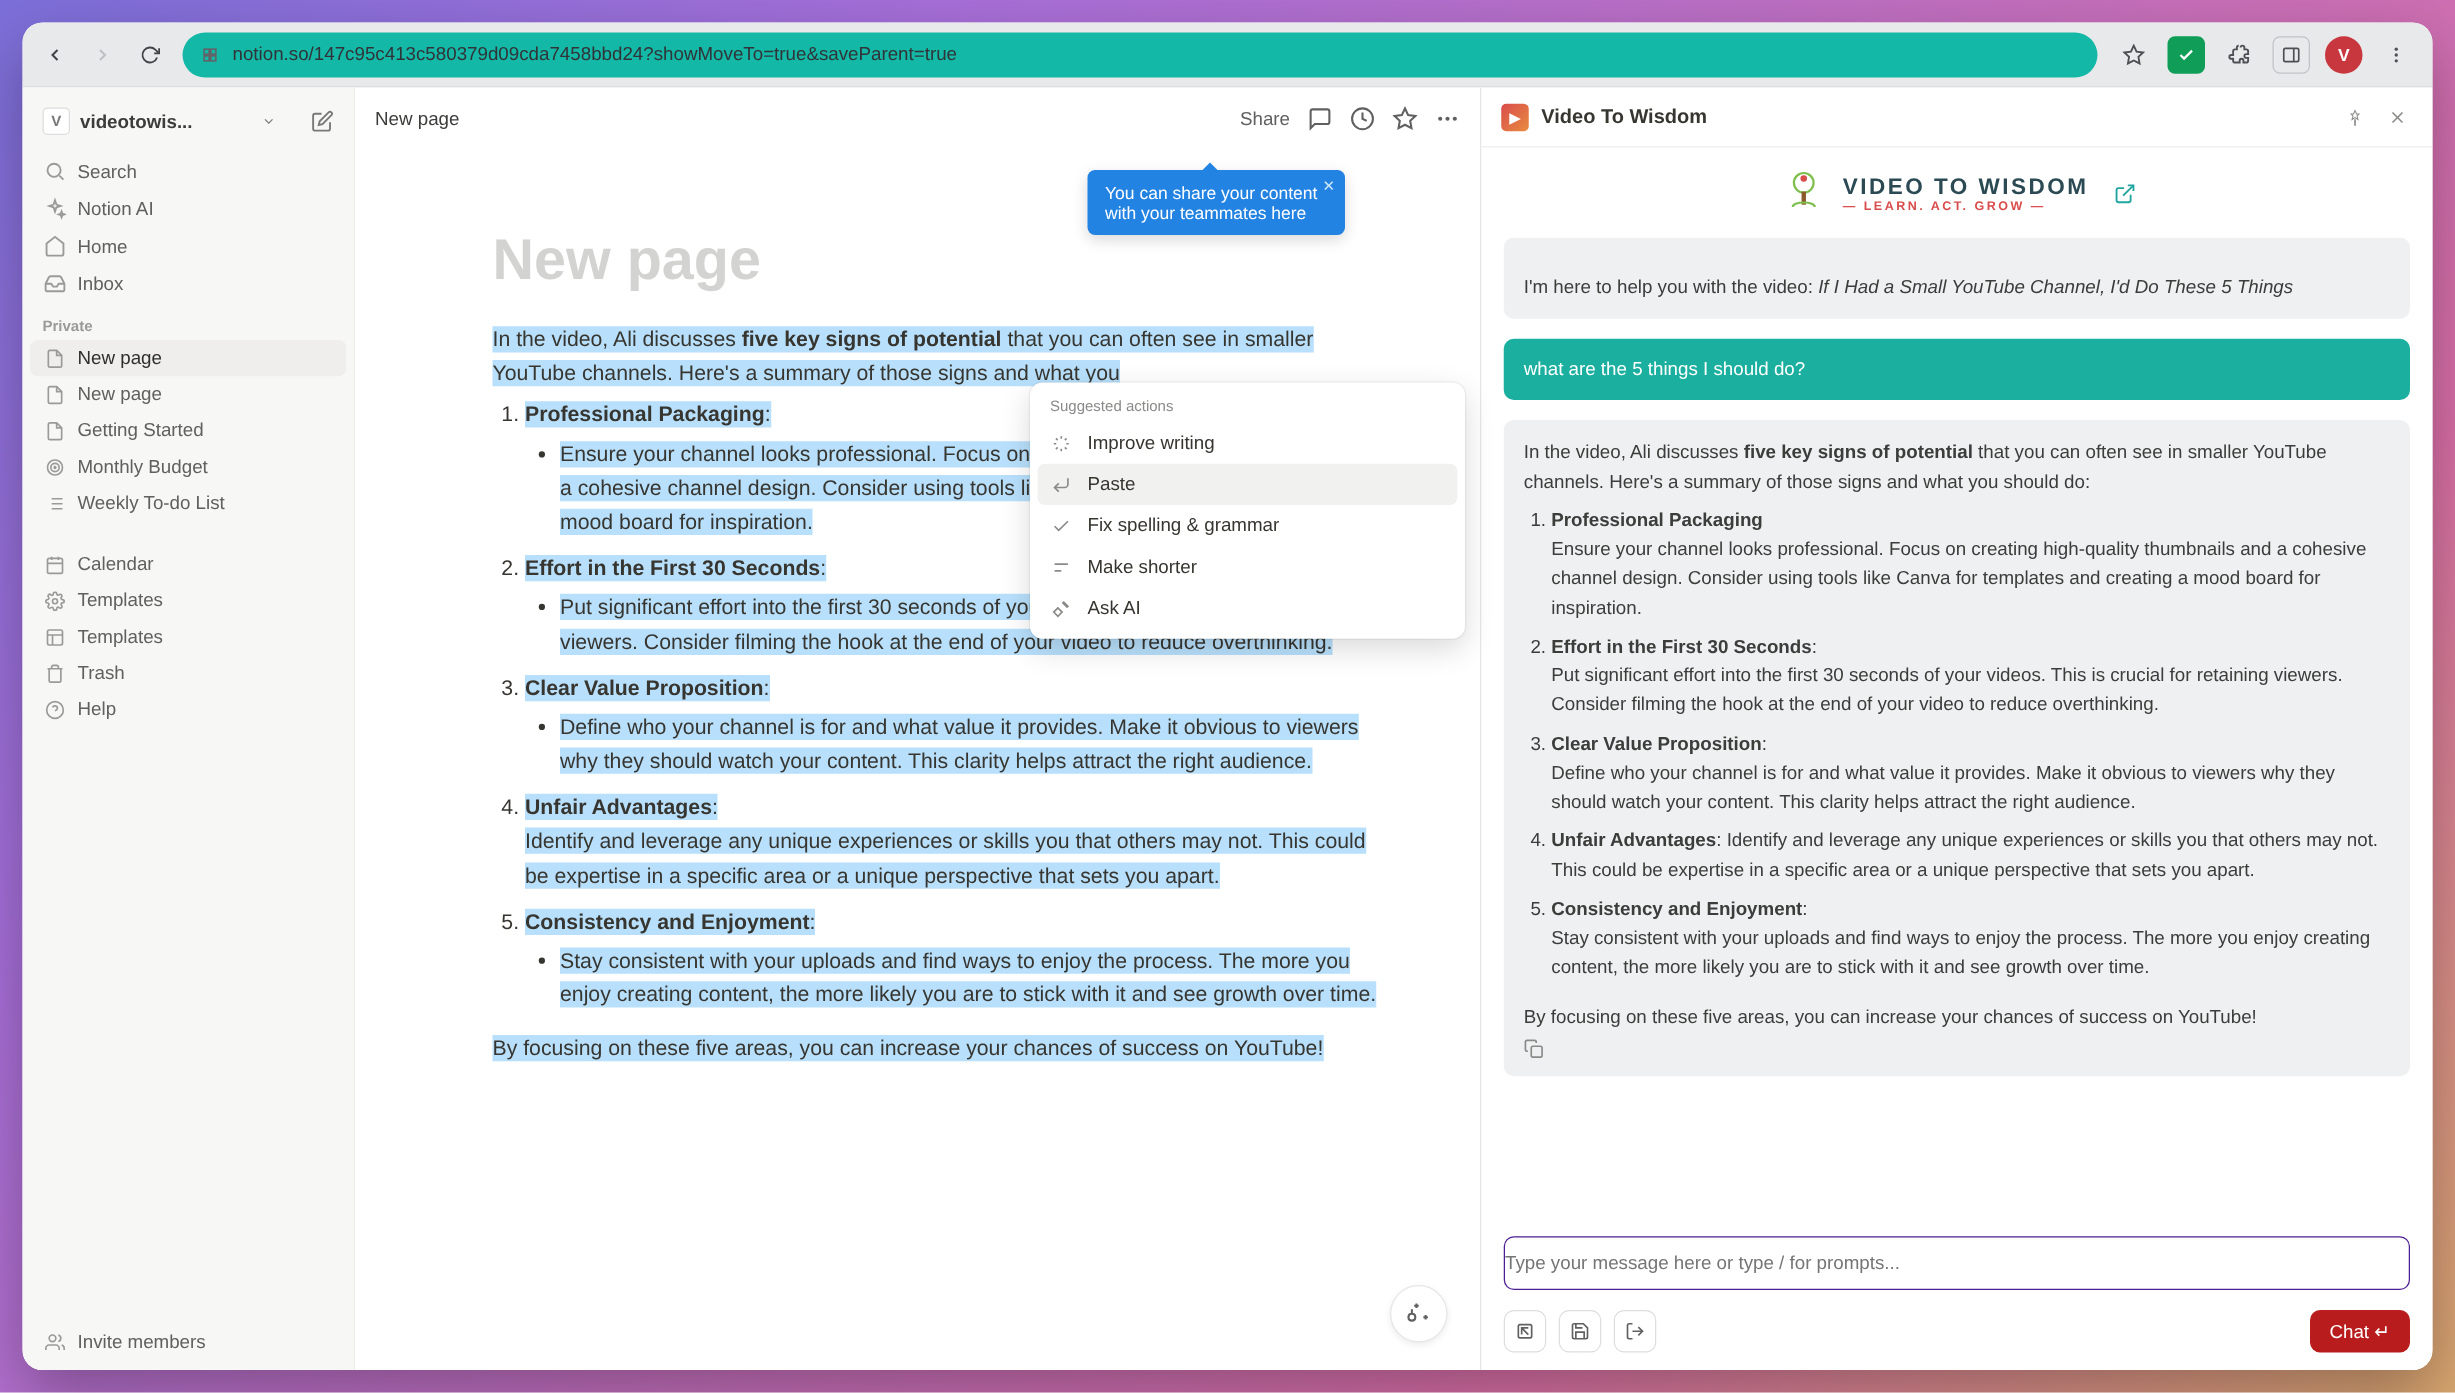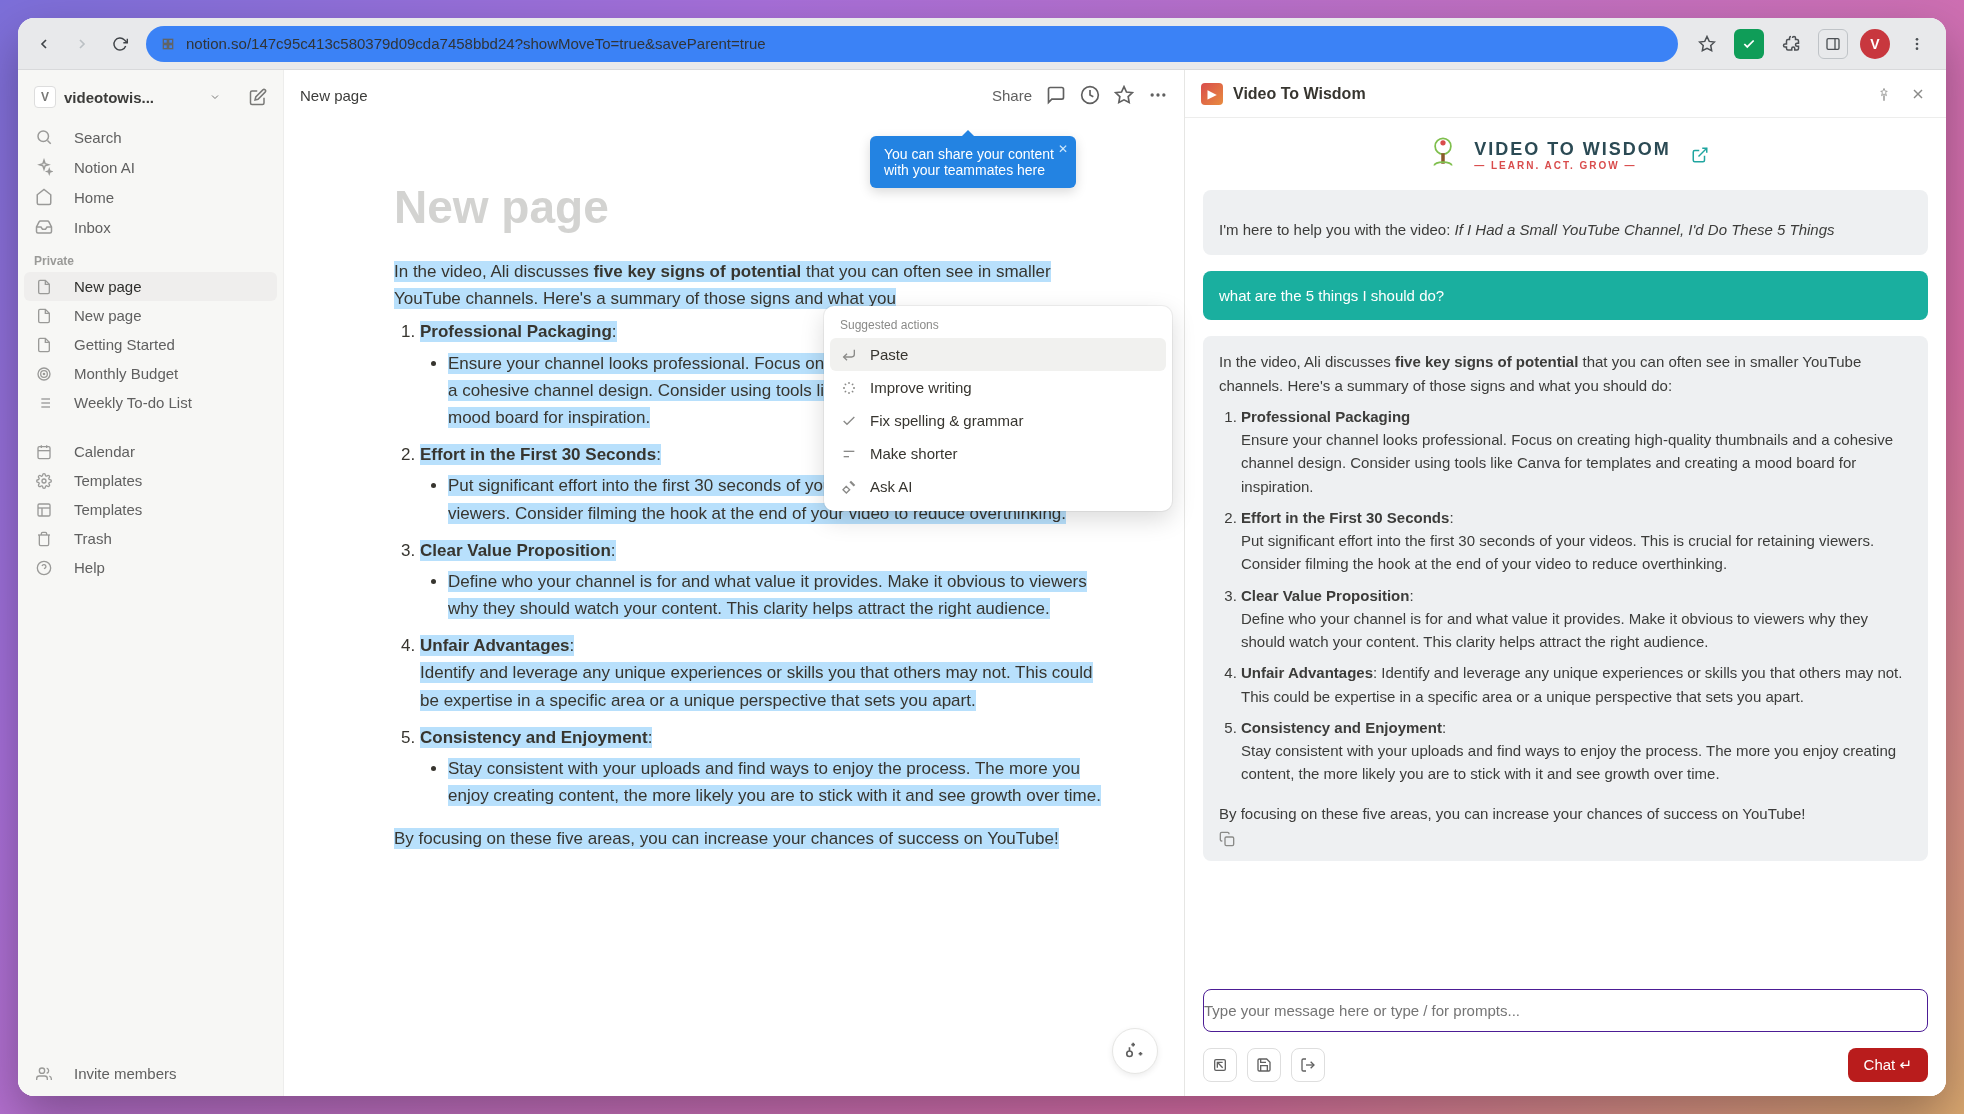--- a/index.html
+++ b/index.html
@@ -20,35 +20,35 @@
   .browser-toolbar {
     height: 52px;
     background: #e8e9eb;
     display: flex; align-items: center;
     padding: 0 14px;
     gap: 14px;
     border-bottom: 1px solid #d8d9db;
   }
   .nav-btn { width: 24px; height: 24px; display:flex; align-items:center; justify-content:center; color:#404448; font-size:16px; cursor:pointer; border-radius:50%; }
   .nav-btn.disabled { color:#bbc0c4; }
-  .addr-bar { flex:1; height:36px; background:#3b82f6; border-radius:18px; display:flex; align-items:center; padding:0 14px; font-size:15px; color:#303438; gap:10px;}
+  .addr-bar { flex:1; height:36px; background:#14b8a6; border-radius:18px; display:flex; align-items:center; padding:0 14px; font-size:15px; color:#303438; gap:10px;}
   .addr-icon { color:#606468; font-size:14px; }
   .browser-actions { display:flex; align-items:center; gap:12px; }
   .ext-ic { width:30px; height:30px; border-radius:6px; display:flex; align-items:center; justify-content:center; font-size:16px; color:#4c5054; }
   .ext-green { background:#0f9d58; color:#fff; border-radius:6px; }
   .avatar-v { width:30px; height:30px; border-radius:50%; background:#c8373e; color:#fff; display:flex; align-items:center; justify-content:center; font-weight:600; font-size:14px; }
   
   .app-body { flex:1; display:flex; background:#fbfbfa; overflow:hidden; }
   
   .sidebar { width: 266px; background:#f7f7f5; border-right:1px solid #ededec; display:flex; flex-direction:column; padding:8px 6px; font-size:15px; color:#50504e; }
   .ws-switch { display:flex; align-items:center; gap:8px; padding:8px 10px; border-radius:6px; cursor:pointer; }
   .ws-badge { width:22px; height:22px; background:#fff; border:1px solid #ddd; border-radius:4px; display:flex; align-items:center; justify-content:center; font-size:12px; font-weight:600; color:#787876; }
   .ws-name { flex:1; font-weight:600; color:#3c3c3a; font-size:15px; }
   .ws-edit { color:#787876; }
-  .sb-item { display:flex; align-items:center; gap:20px; padding:6px 10px; border-radius:6px; cursor:pointer; color:#606060; }
+  .sb-item { display:flex; align-items:center; gap:8px; padding:6px 10px; border-radius:6px; cursor:pointer; color:#606060; }
   .sb-item.active { background:#efeeed; color:#2e2e2c; font-weight:500; }
   .sb-ic { width:20px; display:flex; align-items:center; justify-content:center; color:#9a9a98; }
   .sb-section { font-size:12px; font-weight:600; color:#9a9a98; padding:12px 10px 4px; }
   .sb-foot { margin-top:auto; }
   
   .main { flex:1; display:flex; flex-direction:column; position:relative; background:#fff; }
   .page-topbar { height:50px; display:flex; align-items:center; padding:0 16px; gap:14px; font-size:15px; }
   .page-crumb { color:#3c3c3a; }
   .tb-spacer { flex:1; }
   .tb-act { color:#606060; cursor:pointer; display:flex; align-items:center; gap:4px; }
@@ -404,36 +404,36 @@
               </li>
             </ol>
             <div style="height:6px;"></div>
             <span class="hl">By focusing on these five areas, you can increase your chances of success on YouTube!</span>
           </div>
         </div>
       </div>
 
       <div class="suggest">
         <div class="suggest-head">Suggested actions</div>
+        <div class="suggest-item">
+          <span class="suggest-ic">
+              <svg width="16" height="16" viewBox="0 0 24 24" fill="none" stroke="currentColor" stroke-width="2">
+                <path d="M12 3v3M12 18v3M5.6 5.6l2.1 2.1M16.3 16.3l2.1 2.1M3 12h3M18 12h3M5.6 18.4l2.1-2.1M16.3 7.7l2.1-2.1"></path>
+              </svg>
+            </span>
+          <span>Improve writing</span>
+        </div>
         <div class="suggest-item sel">
           <span class="suggest-ic">
               <svg width="16" height="16" viewBox="0 0 24 24" fill="none" stroke="currentColor" stroke-width="2">
                 <polyline points="9 10 4 15 9 20"></polyline>
                 <path d="M20 4v7a4 4 0 0 1-4 4H4"></path>
               </svg>
             </span>
           <span>Paste</span>
-        </div>
-        <div class="suggest-item">
-          <span class="suggest-ic">
-              <svg width="16" height="16" viewBox="0 0 24 24" fill="none" stroke="currentColor" stroke-width="2">
-                <path d="M12 3v3M12 18v3M5.6 5.6l2.1 2.1M16.3 16.3l2.1 2.1M3 12h3M18 12h3M5.6 18.4l2.1-2.1M16.3 7.7l2.1-2.1"></path>
-              </svg>
-            </span>
-          <span>Improve writing</span>
         </div>
         <div class="suggest-item">
           <span class="suggest-ic">
               <svg width="16" height="16" viewBox="0 0 24 24" fill="none" stroke="currentColor" stroke-width="2">
                 <polyline points="20 6 9 17 4 12"></polyline>
               </svg>
             </span>
           <span>Fix spelling &amp; grammar</span>
         </div>
         <div class="suggest-item">

